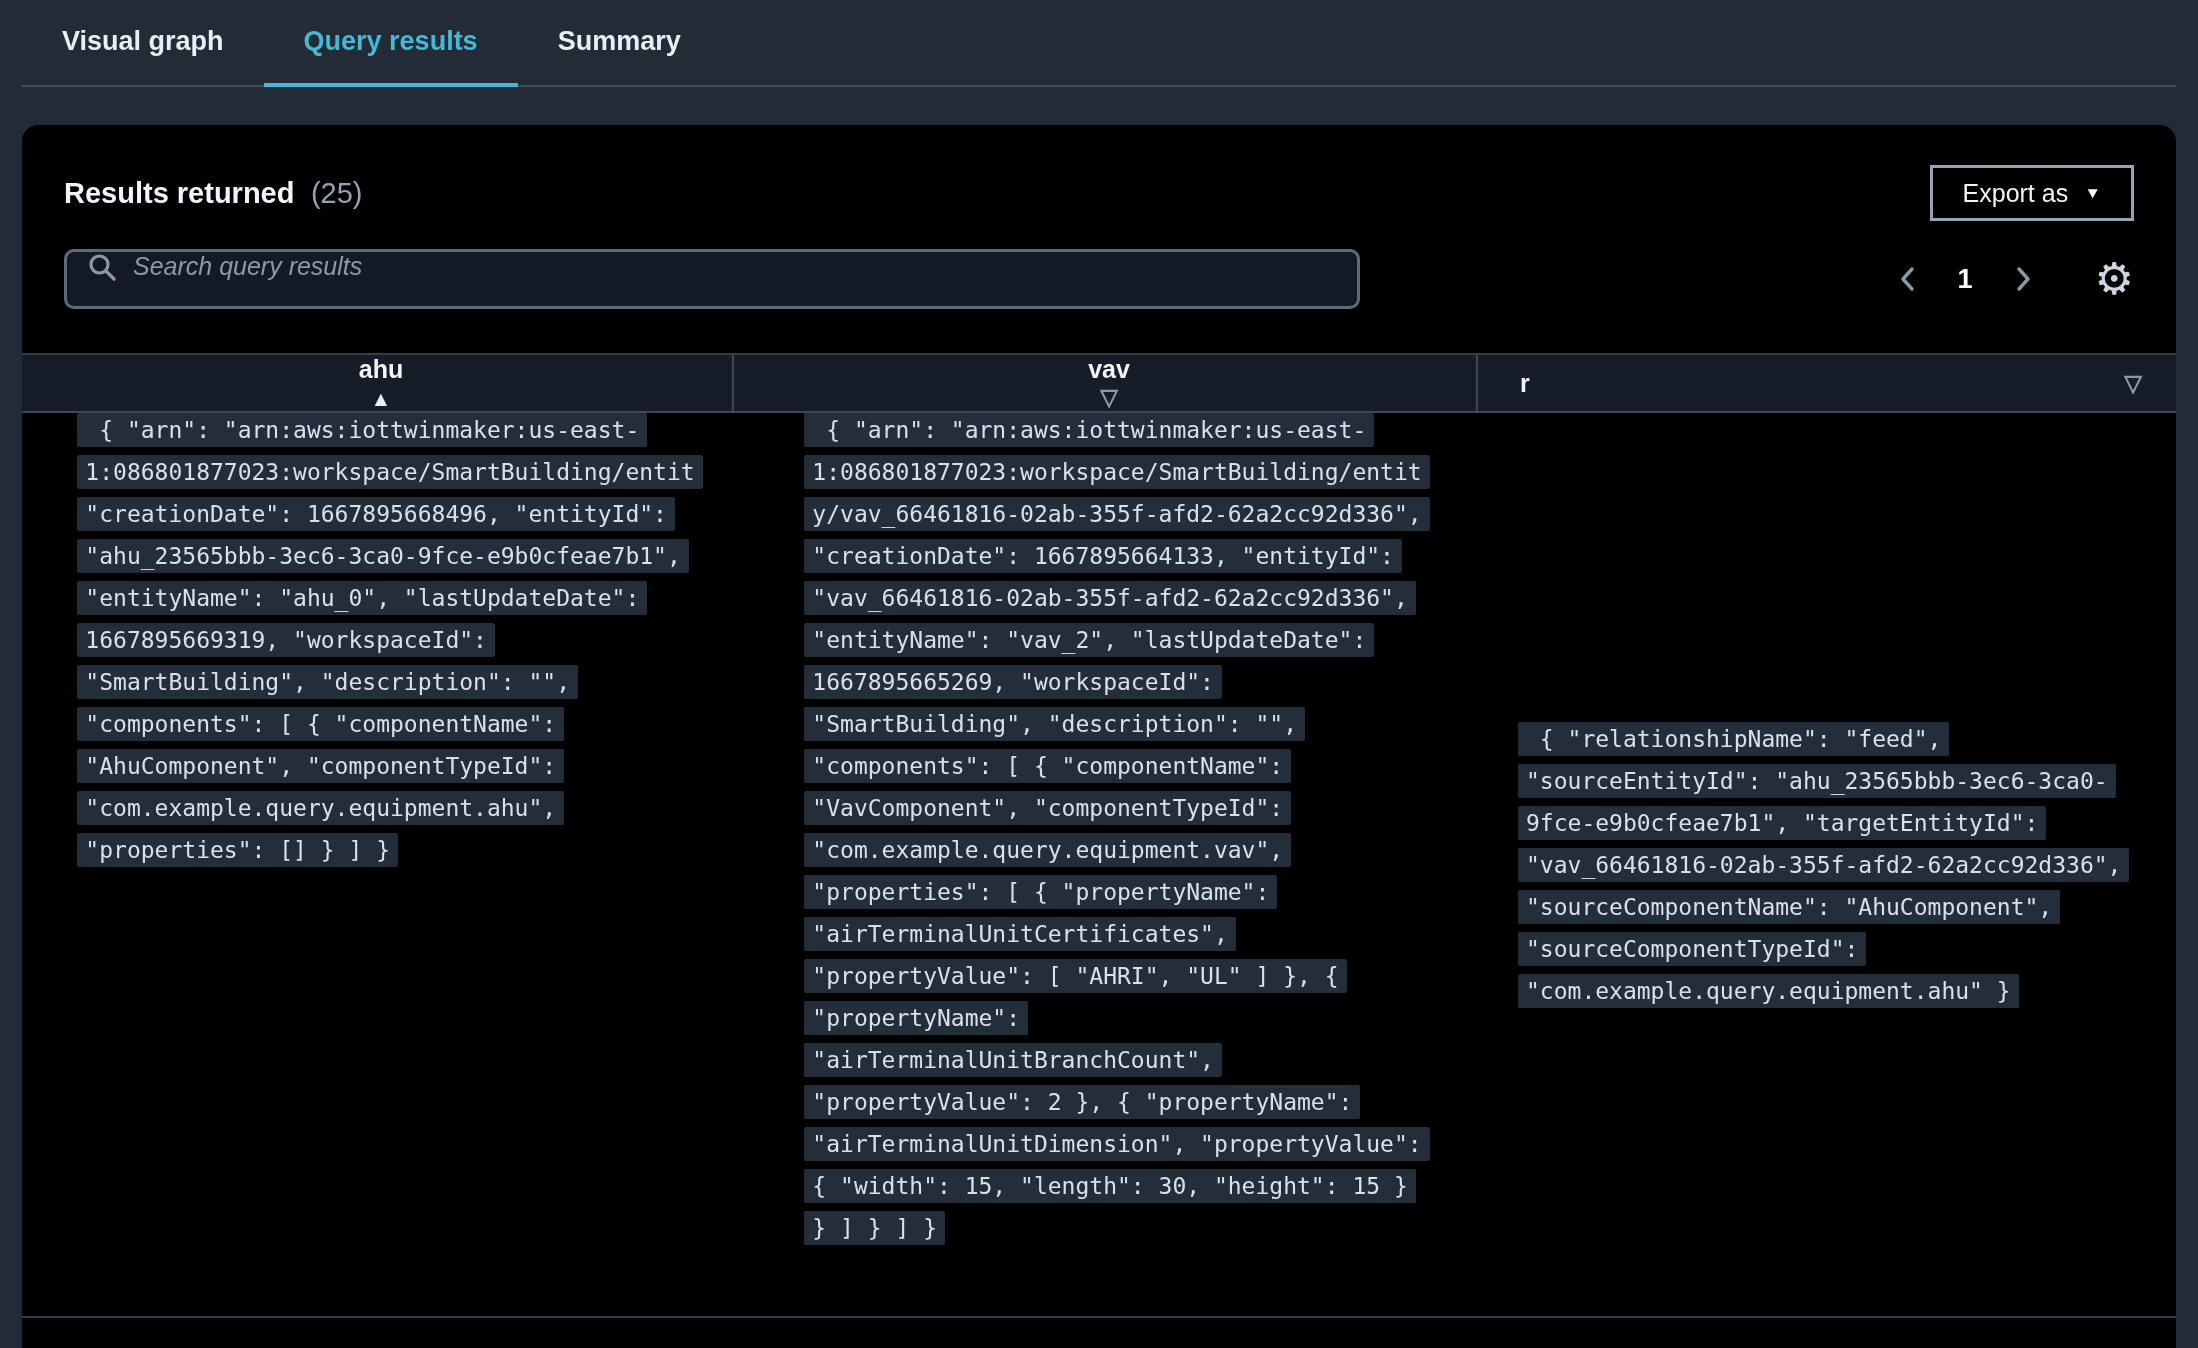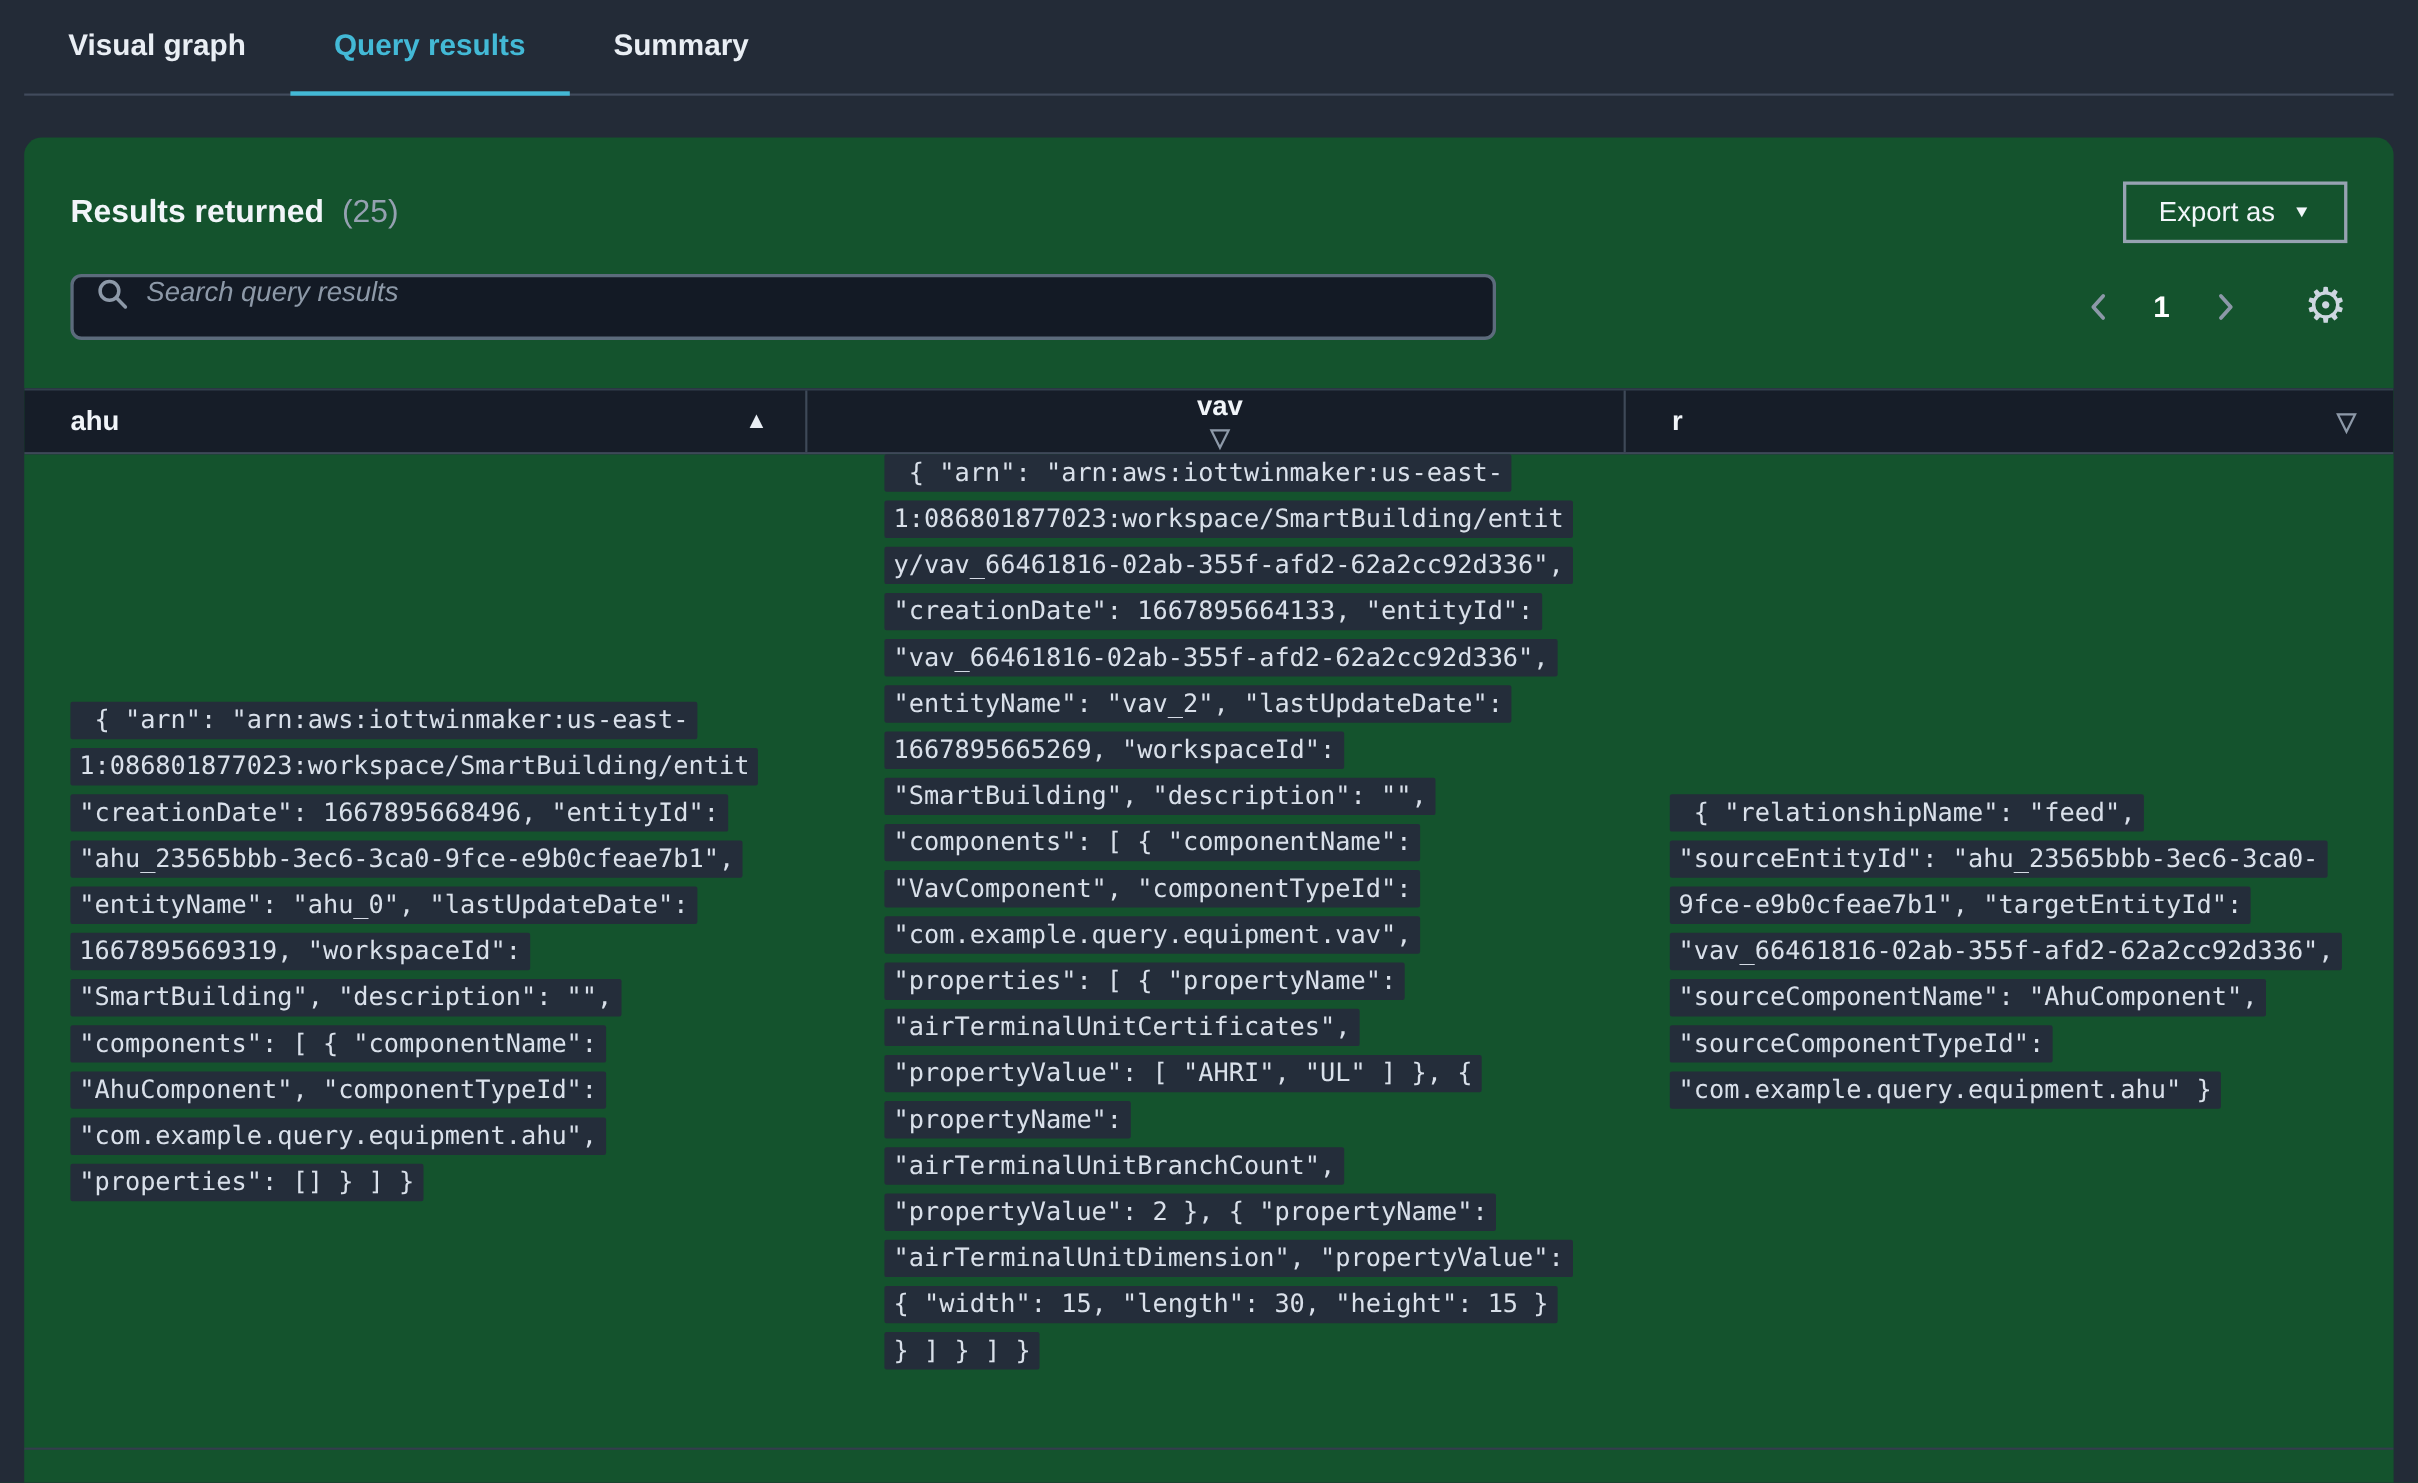--- a/index.html
+++ b/index.html
@@ -32,21 +32,21 @@
   }
   .tab.active {
     color:#43b9d6;
     border-bottom-color:#43b9d6;
   }
 
   
   .panel {
     margin:38px 22px 0;
     height:1223px;
-    background:#14532d;
+    background:#000000;
     border-radius:16px 16px 0 0;
     overflow:hidden;
   }
   .panel-head {
     padding:40px 42px 0;
     display:flex;
     justify-content:space-between;
     align-items:center;
   }
   .panel-title { font-size:29px; font-weight:700; color:#f1f5f9; }
@@ -122,21 +122,21 @@
     display:flex;
     align-items:center;
     justify-content:space-between;
     padding:0 34px 0 42px;
     font-size:25px;
     font-weight:700;
     color:#f1f5f9;
     cursor:pointer;
   }
   .th + .th { border-left:2px solid #3e4958; }
-  .col-1 { width:710px; }
+  .col-1 { width:710px;flex-direction:column; }
   .col-2 { width:744px;flex-direction:column; }
   .col-3 { width:700px; }
   .sort-asc  { font-size:21px; color:#e9eef4; }
   .sort-down { font-size:23px; color:#8d99a8; }
 
   .trow {
     display:flex;
     height:905px;
     border-bottom:2px solid #333e4d;
   }

